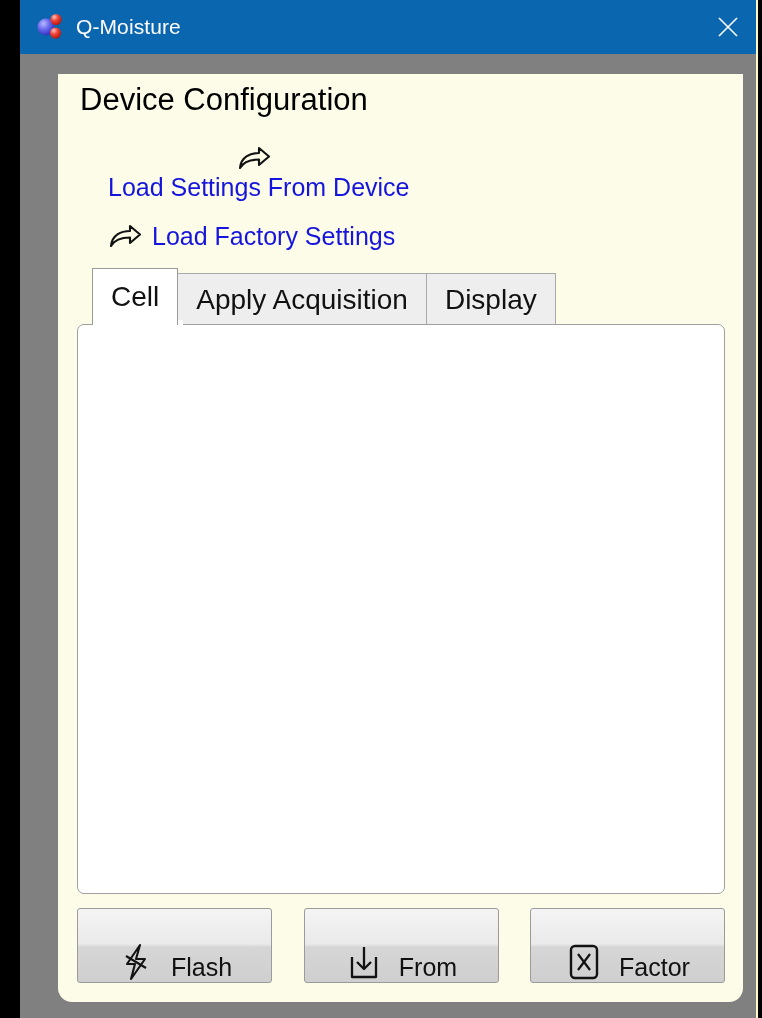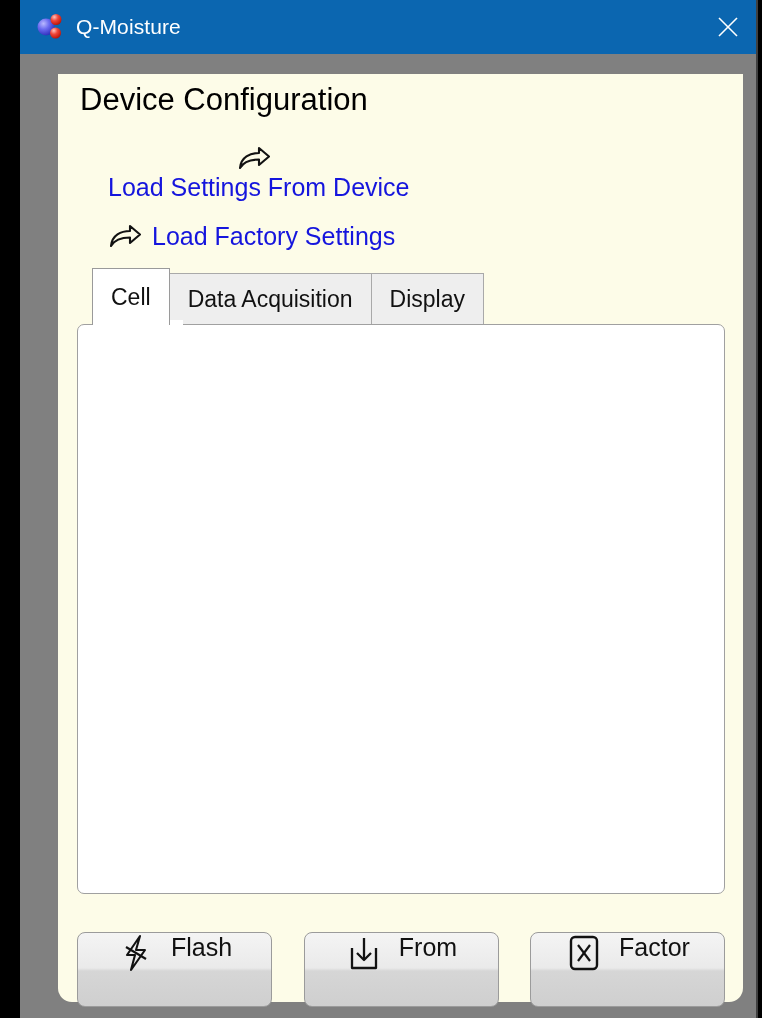--- a/index.html
+++ b/index.html
@@ -15,21 +15,21 @@
   }
 
   
   #window {
     position: absolute;
     left: 20px;
     top: 0px;
     width: 738px;
     height: 1018px;
     background: #808080;
-    border-right: 2px solid #404040;
+    border-right: 2px solid #fef9c3;
     box-sizing: border-box;
     text-decoration: underline;
   }
 
   
   #titlebar {
     position: absolute;
     left: 0;
     top: 0;
     width: 736px;
@@ -123,21 +123,21 @@
   }
   .tab {
     height: 52px;
     background: #eeeeee;
     border: 1px solid #a9a9a9;
     border-bottom: none;
     display: flex;
     align-items: center;
     justify-content: center;
     padding: 0 18px;
-    font-size: 23px;
+    font-size: 28px;
     color: #111111;
     box-sizing: border-box;
     margin-left: -1px;
     cursor: pointer;
     white-space: nowrap;
   }
   .tab.active {
     background: #ffffff;
     height: 57px;
     border-color: #9a9a9a;
@@ -322,27 +322,26 @@
     width: 648px;
     height: 78px;
     display: flex;
     justify-content: space-between;
   }
   .footer-button {
     width: 195px;
     height: 75px;
     box-sizing: border-box;
     border: 1px solid #9b9b9b;
-    border-radius: 8px;
+    border-radius: 3px;
     background: linear-gradient(180deg, #f4f4f4 0%, #eaeaea 48%, #d6d6d6 52%, #cfcfcf 100%);
     display: flex;
-    align-items: flex-start;
+    align-items: flex-end;
     justify-content: center;
     cursor: pointer;
-    margin-top: 24px;
   }
   .footer-button .btn-icon {
     flex: 0 0 auto;
     width: 38px;
     height: 40px;
     display: flex;
     align-items: center;
     justify-content: center;
   }
   .footer-button .btn-label {
@@ -407,21 +406,21 @@
       </svg>
     </span>
     <span class="link-text">Load Factory Settings</span>
   </div>
 
   <div id="tabstrip">
     <div class="tab active">
       <span>Cell</span>
     </div>
     <div class="tab">
-      <span>Data Acquisition</span>
+      <span>Apply Acquisition</span>
     </div>
     <div class="tab">
       <span>Display</span>
     </div>
   </div>
 
   <div id="tab-content"></div>
   <div id="tab-content-mask"></div>
 
   <div class="form-row" style="left:80px; top:367px;">

